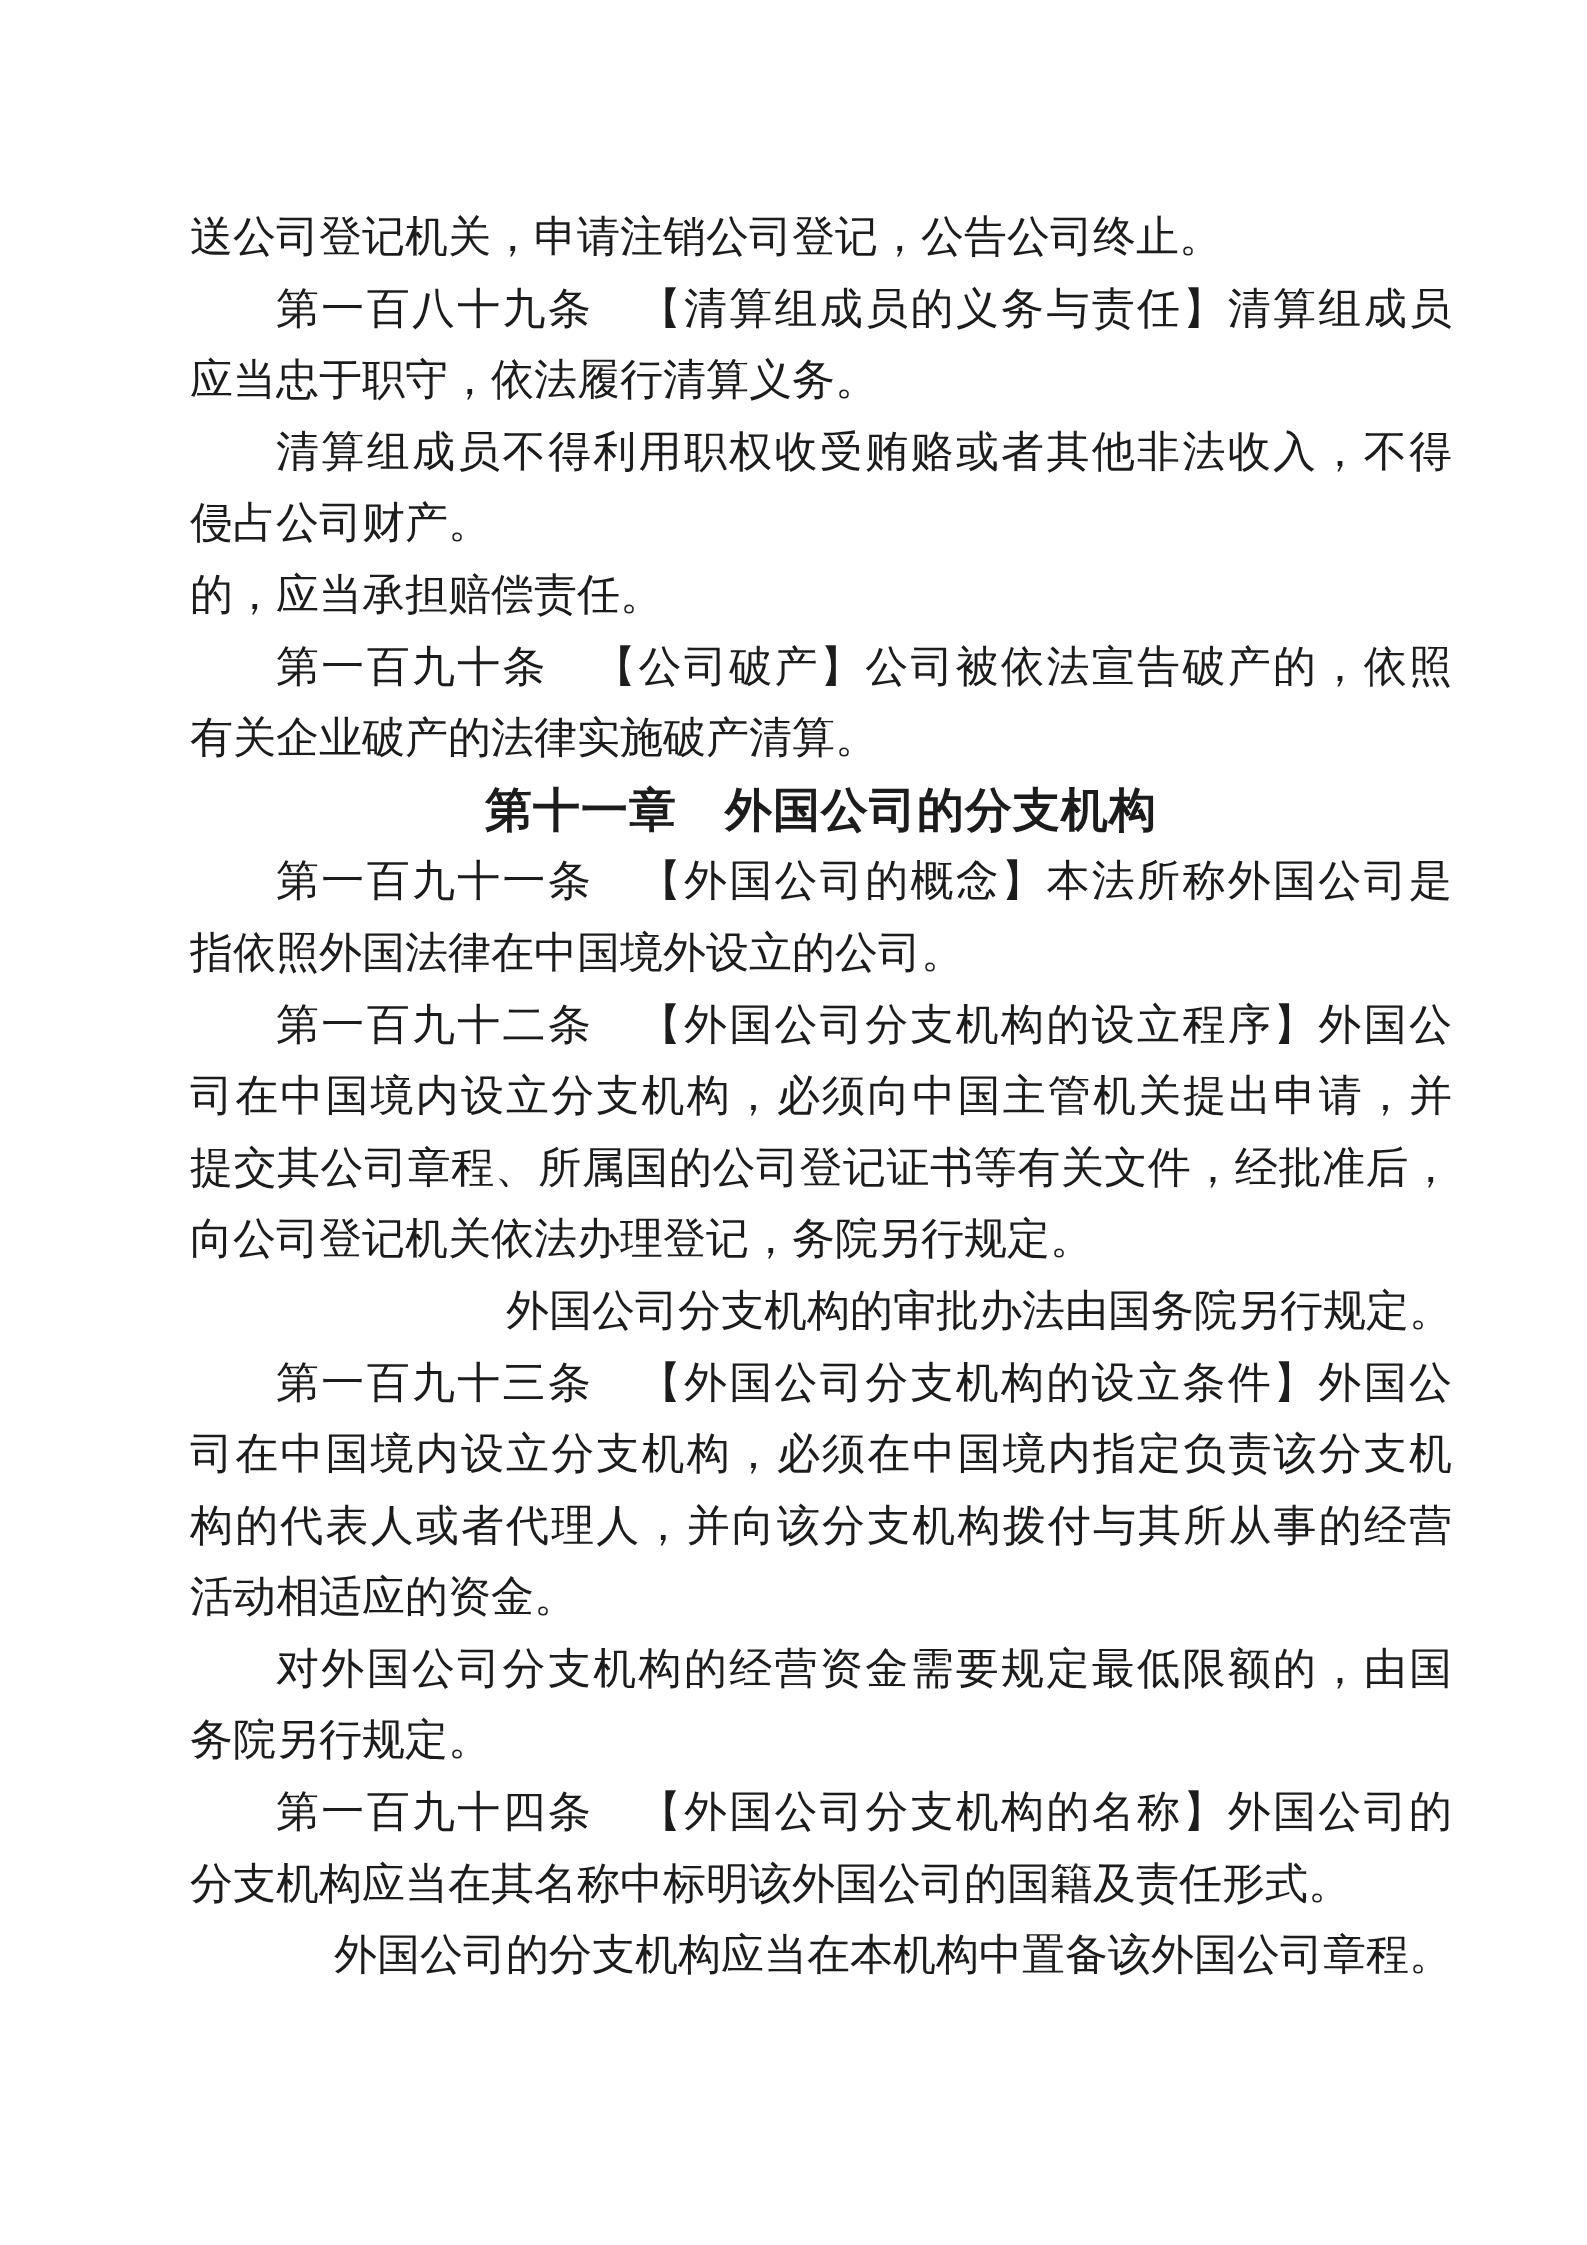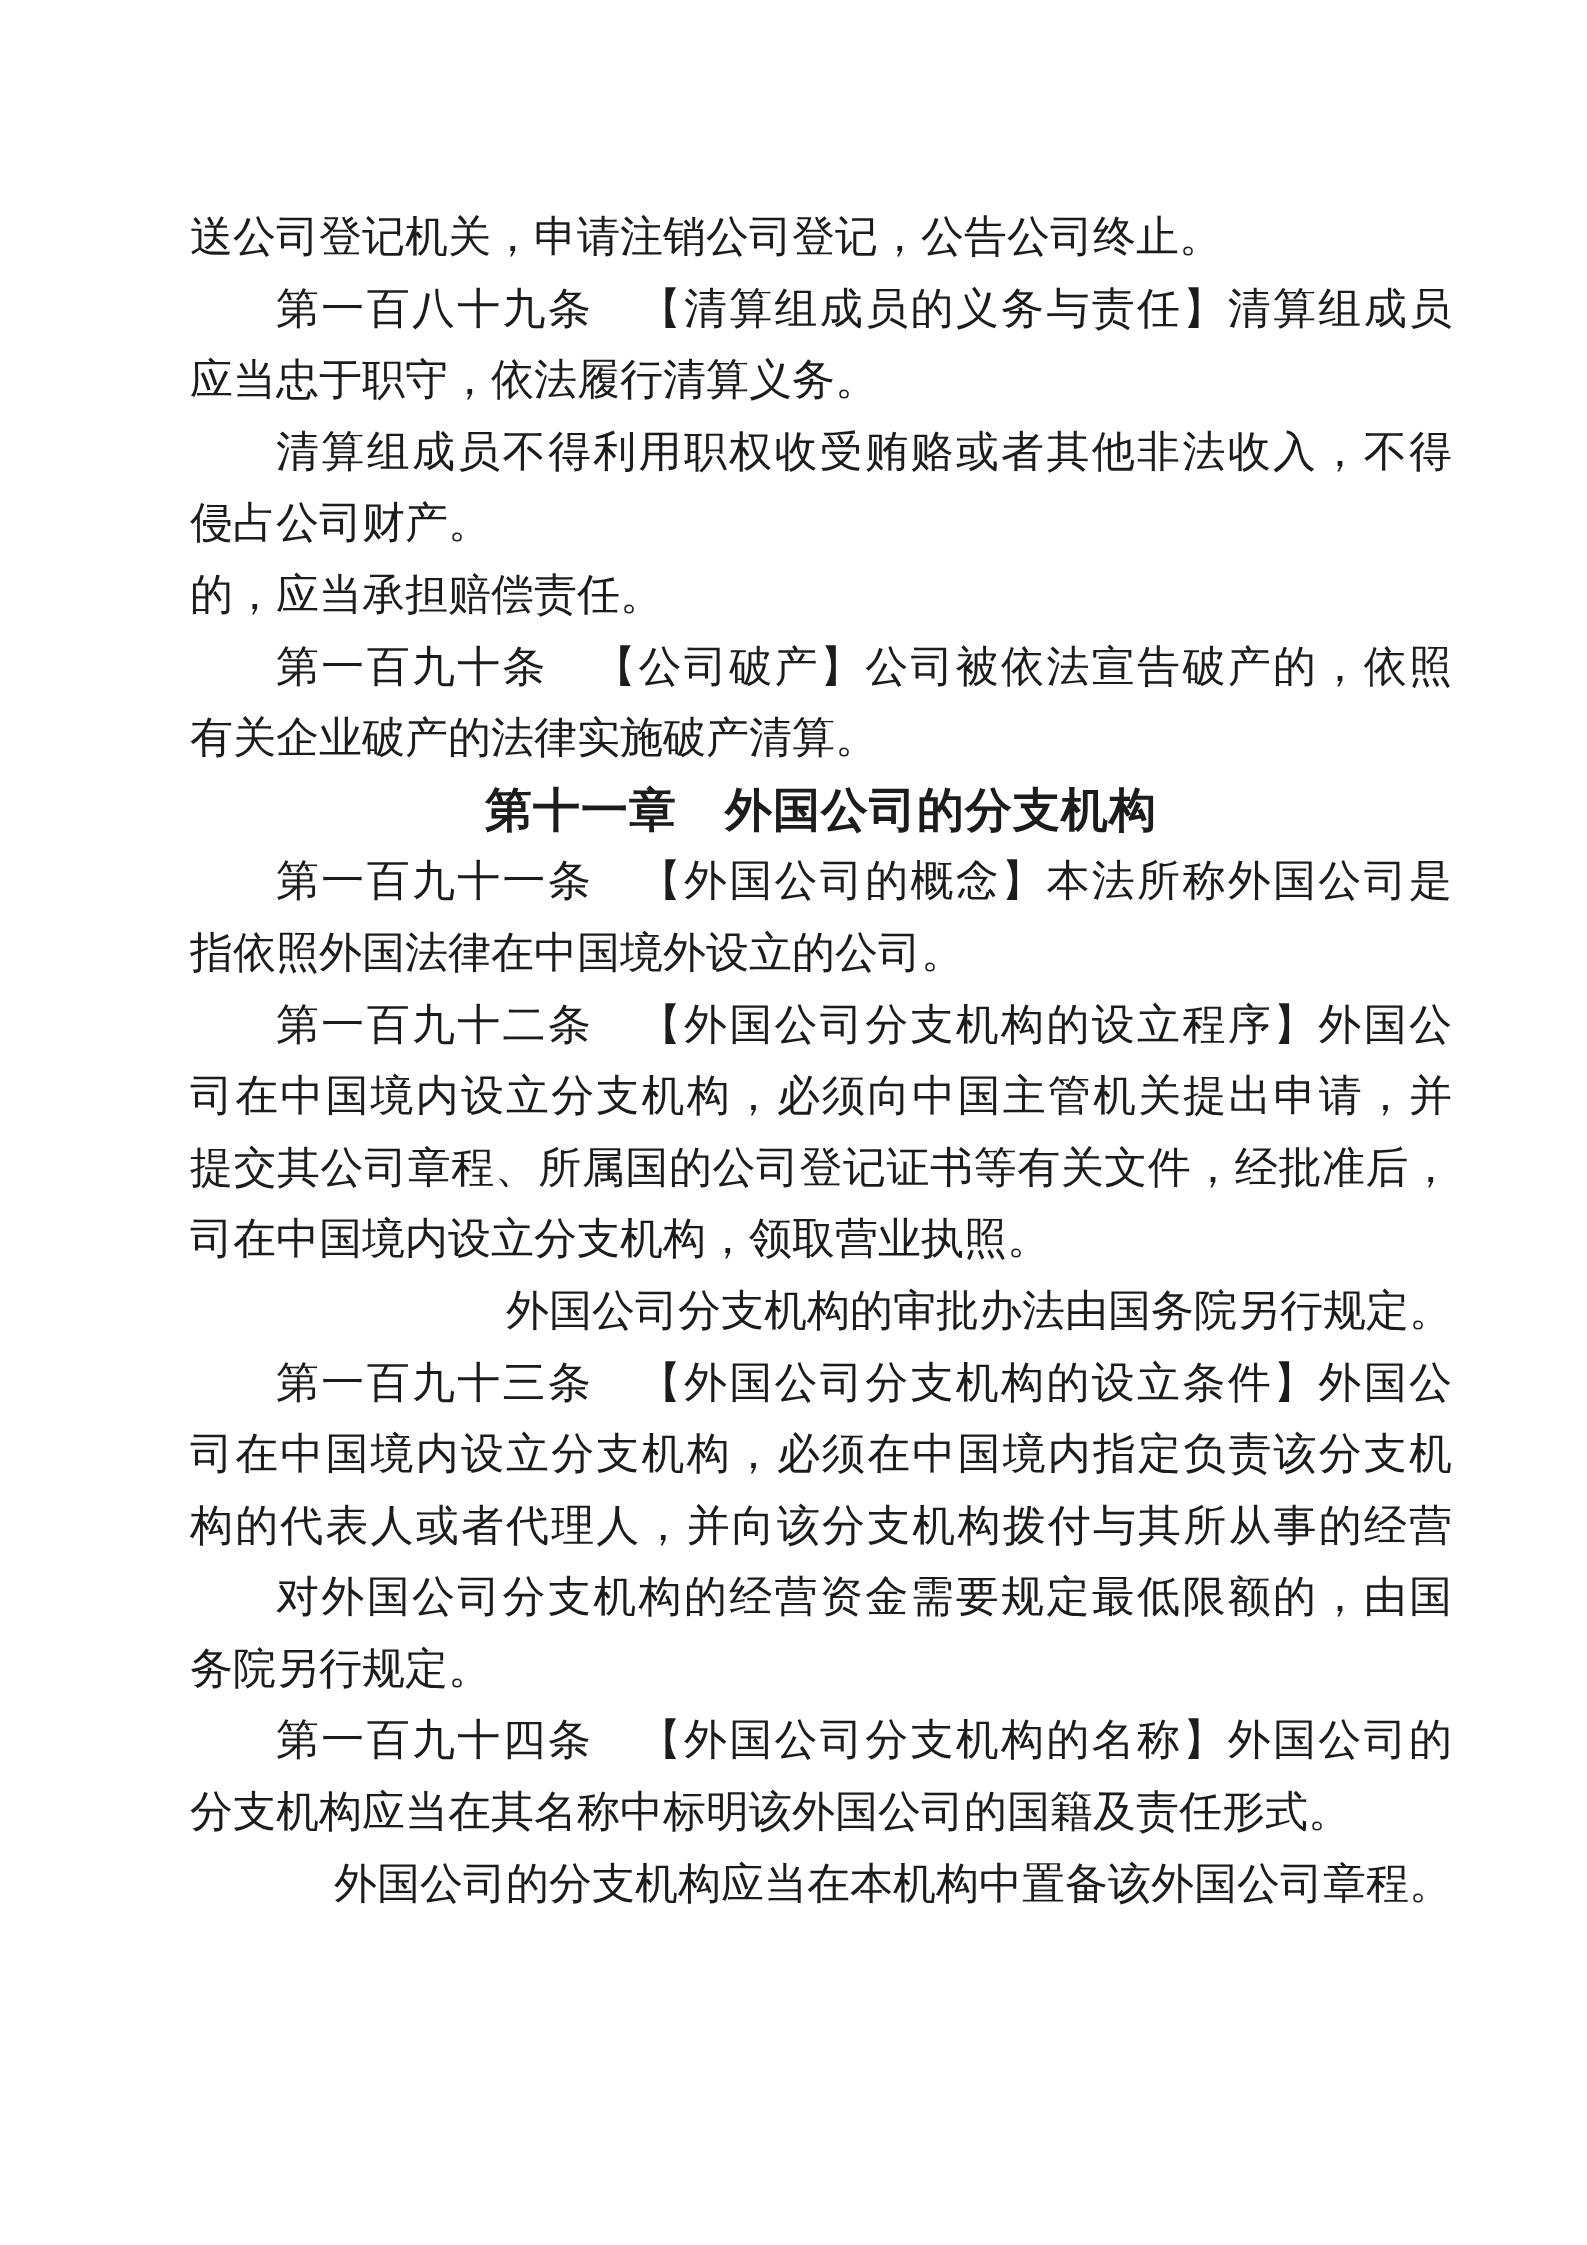--- a/index.html
+++ b/index.html
@@ -70,25 +70,26 @@
     <div class="line">侵占公司财产。</div>
     <div class="line">的，应当承担赔偿责任。</div>
     <div class="line indent full">第一百九十条　【公司破产】公司被依法宣告破产的，依照</div>
     <div class="line">有关企业破产的法律实施破产清算。</div>
     <div class="line heading">第十一章　外国公司的分支机构</div>
     <div class="line indent full">第一百九十一条　【外国公司的概念】本法所称外国公司是</div>
     <div class="line">指依照外国法律在中国境外设立的公司。</div>
     <div class="line indent full">第一百九十二条　【外国公司分支机构的设立程序】外国公</div>
     <div class="line full">司在中国境内设立分支机构，必须向中国主管机关提出申请，并</div>
     <div class="line full">提交其公司章程、所属国的公司登记证书等有关文件，经批准后，</div>
-    <div class="line">司在中国境内设立分支机构，领取营业执照。</div>
+    <div class="line">向公司登记机关依法办理登记，务院另行规定。</div>
     <div class="line indent">外国公司分支机构的审批办法由国务院另行规定。</div>
     <div class="line indent full">第一百九十三条　【外国公司分支机构的设立条件】外国公</div>
     <div class="line full">司在中国境内设立分支机构，必须在中国境内指定负责该分支机</div>
     <div class="line full">构的代表人或者代理人，并向该分支机构拨付与其所从事的经营</div>
+    <div class="line">活动相适应的资金。</div>
     <div class="line indent full">对外国公司分支机构的经营资金需要规定最低限额的，由国</div>
     <div class="line">务院另行规定。</div>
     <div class="line indent full">第一百九十四条　【外国公司分支机构的名称】外国公司的</div>
     <div class="line">分支机构应当在其名称中标明该外国公司的国籍及责任形式。</div>
     <div class="line indent">外国公司的分支机构应当在本机构中置备该外国公司章程。</div>
   </div>
 
   <div class="page-number">— 45 —</div>
 </div>
 

